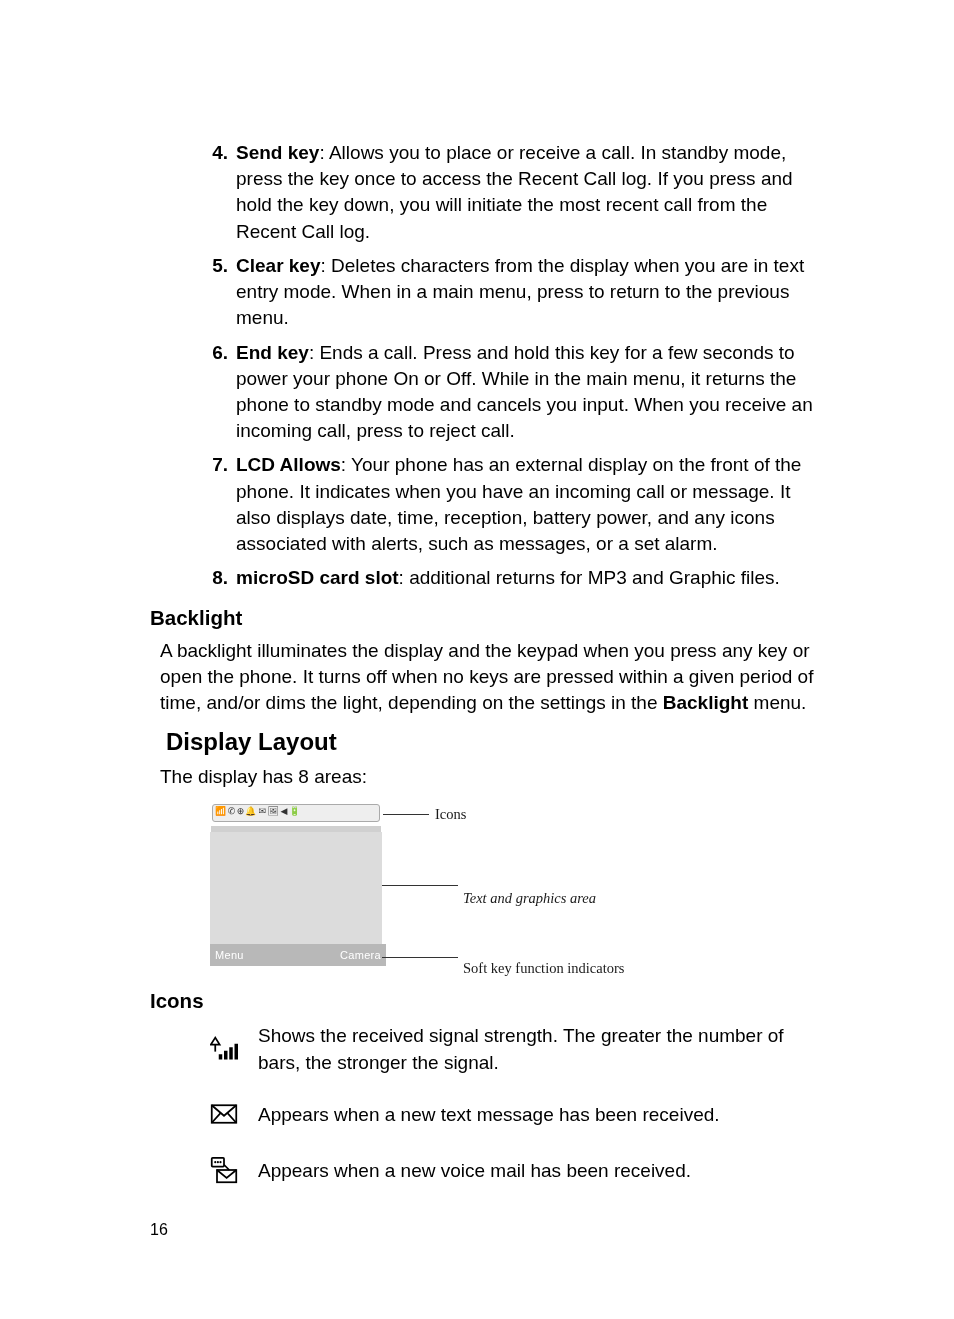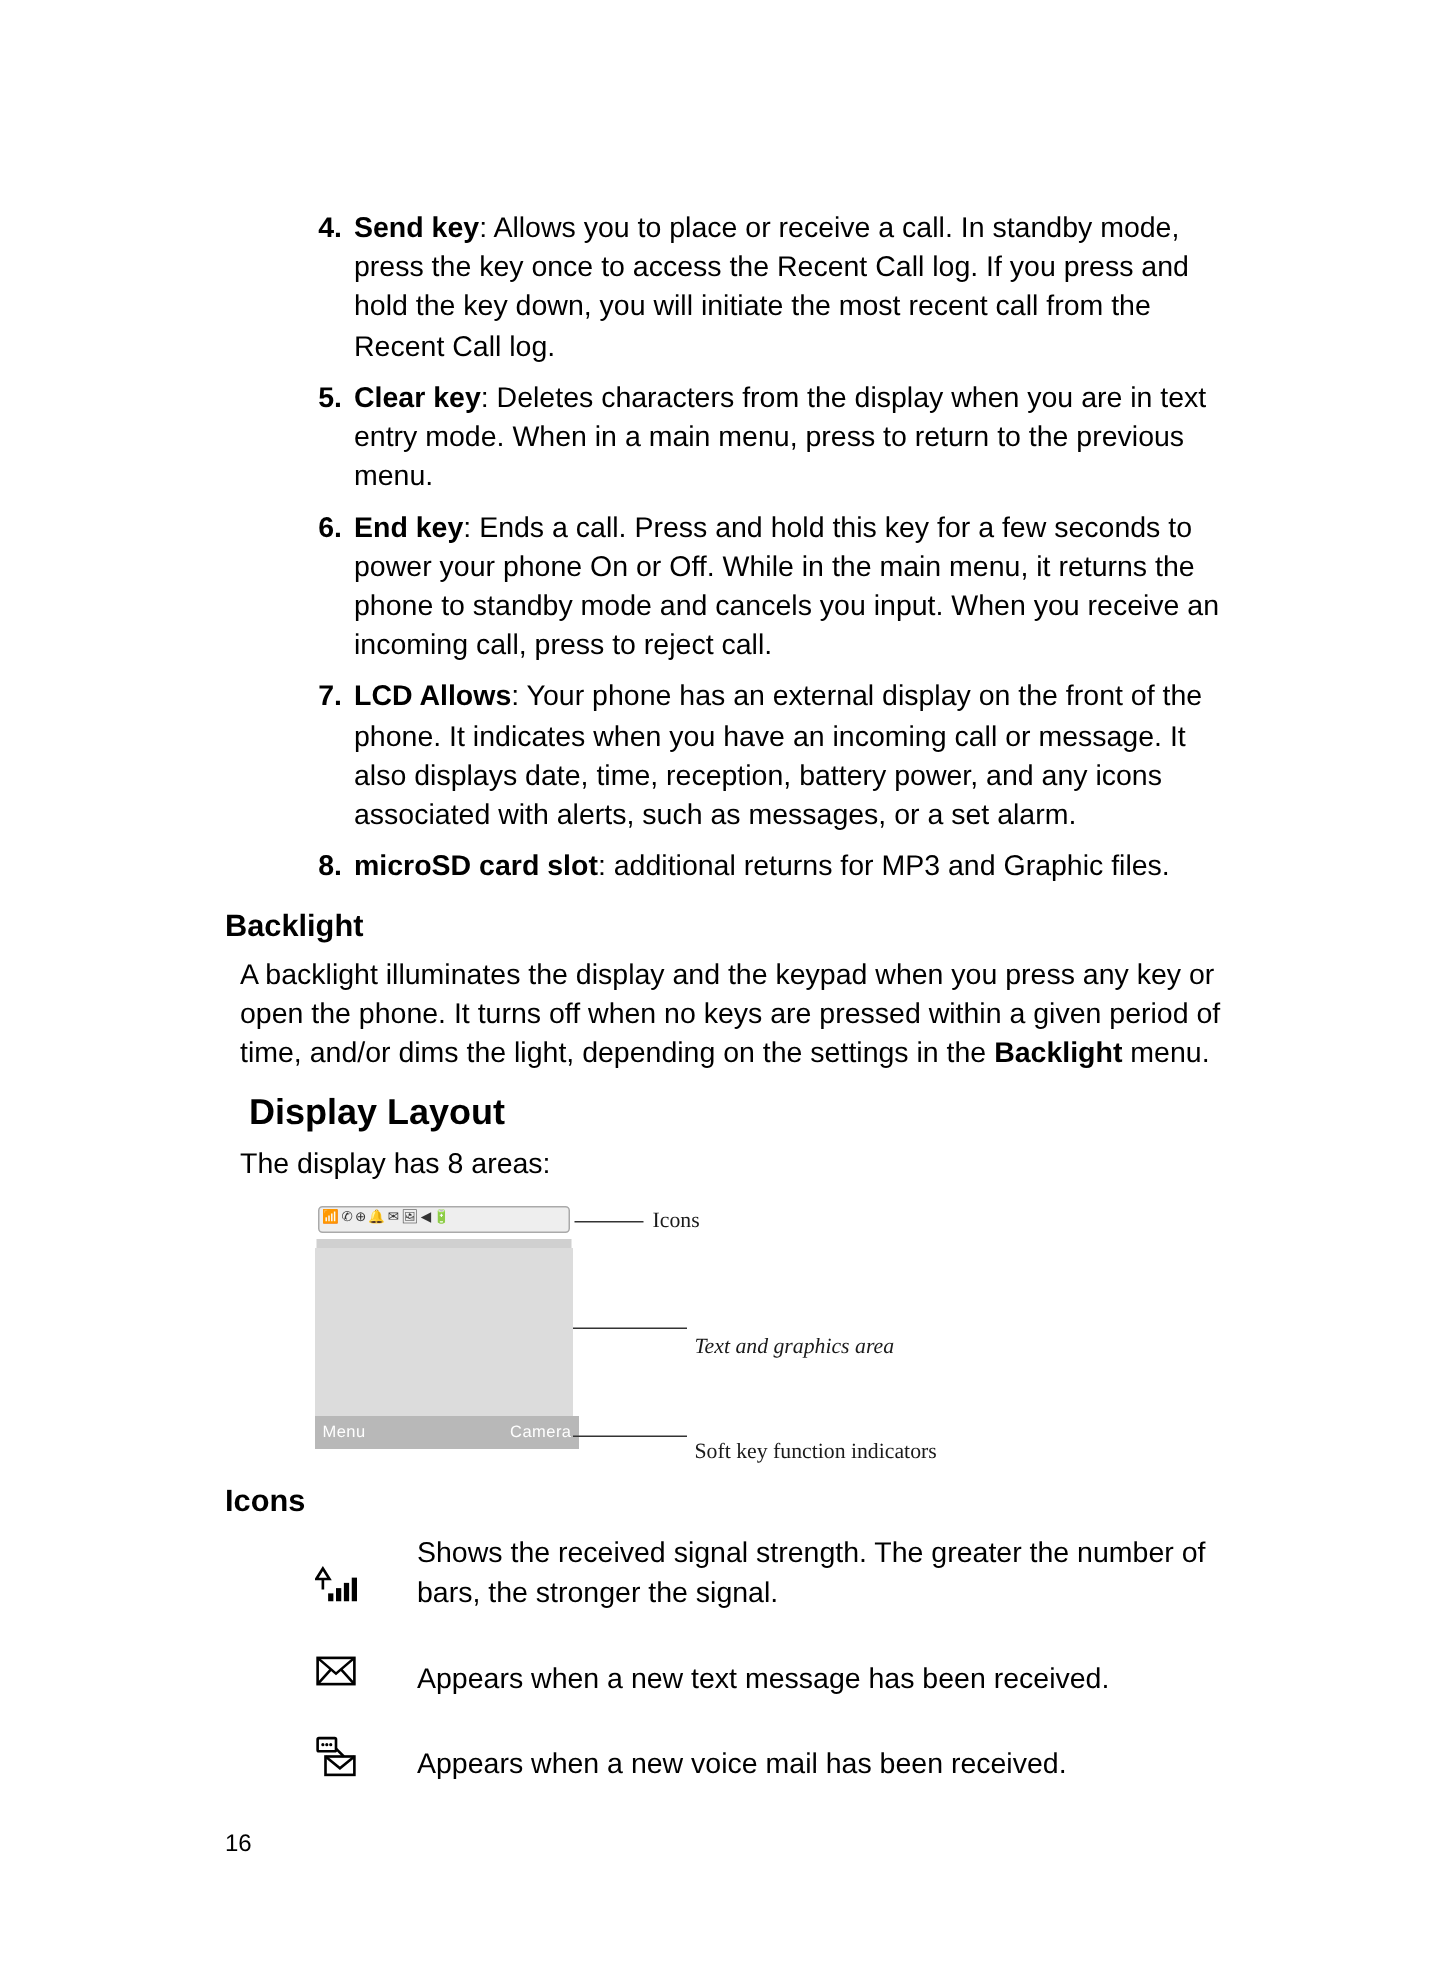--- a/index.html
+++ b/index.html
@@ -124,23 +124,23 @@
     background:#333;
     height:1px;
   }
   .ld-icons { left:173px; top:12px; width:46px; }
   .ld-text  { left:172px; top:83px; width:76px; }
   .ld-soft  { left:172px; top:155px; width:76px; }
 
   
   .icon-row {
     display:flex;
-    align-items:flex-end;
+    align-items:center;
     margin: 0 0 22px 56px;
-    gap: 36px;
+    gap: 16px;
   }
   .icon-cell {
     width: 36px;
     flex-shrink:0;
     text-align:center;
     padding-top:2px;
   }
   .icon-desc {
     font-size:19px;
     line-height:1.38;

